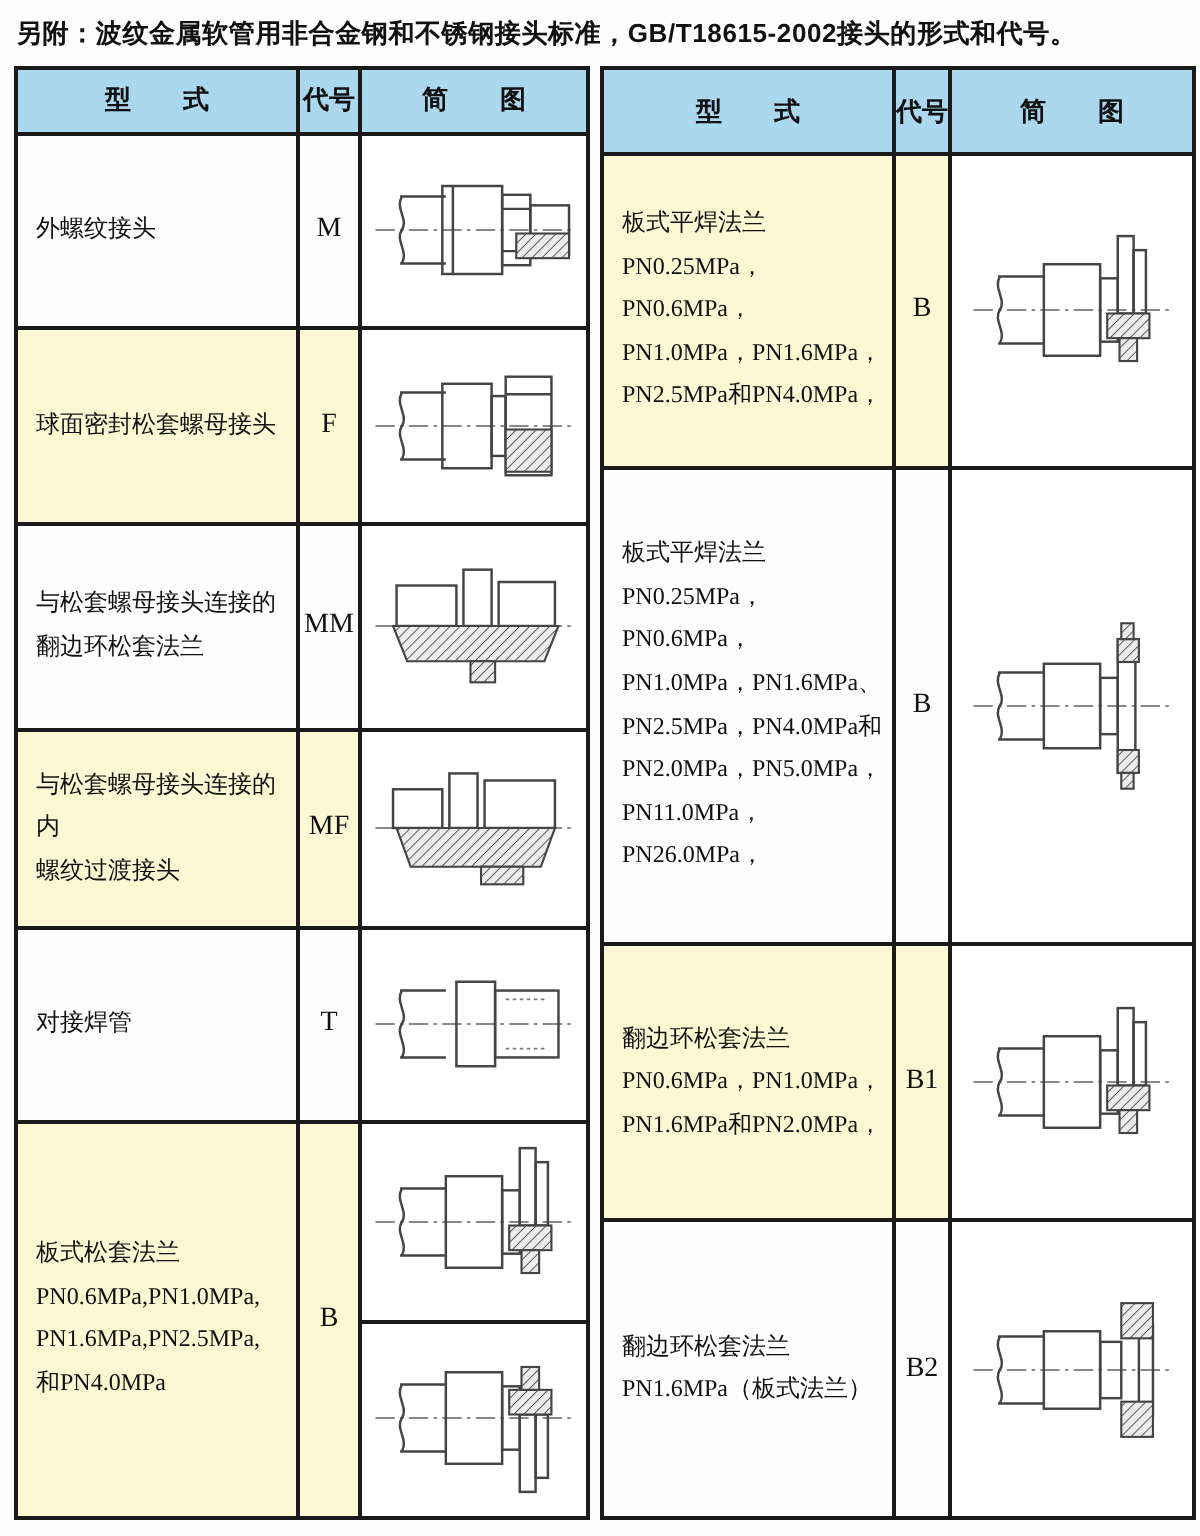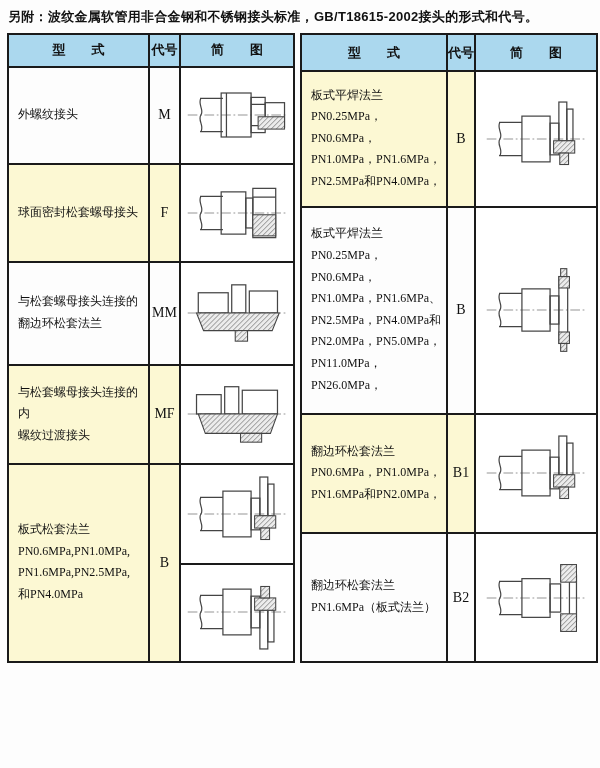--- a/index.html
+++ b/index.html
@@ -223,20 +223,29 @@
     <tr class="rh99 hl">
       <td class="type">与松套螺母接头连接的内
 螺纹过渡接头</td>
       <td class="code">MF</td>
       <td class="diag-cell">
         <svg class="diag" viewBox="0 0 120 100">
               <use href="#sym-mf"></use>
             </svg>
       </td>
     </tr>
+    <tr class="rh97">
+      <td class="type">对接焊管</td>
+      <td class="code">T</td>
+      <td class="diag-cell">
+        <svg class="diag" viewBox="0 0 120 100">
+              <use href="#sym-weld"></use>
+            </svg>
+      </td>
+    </tr>
     <tr class="rh198 hl">
       <td class="type">板式松套法兰
 PN0.6MPa,PN1.0MPa,
 PN1.6MPa,PN2.5MPa,
 和PN4.0MPa</td>
       <td class="code">B</td>
       <td class="diag-cell nopad">
         <div class="half h98">
           <svg class="diag" viewBox="0 0 120 100">
                 <use href="#sym-f-up"></use>

